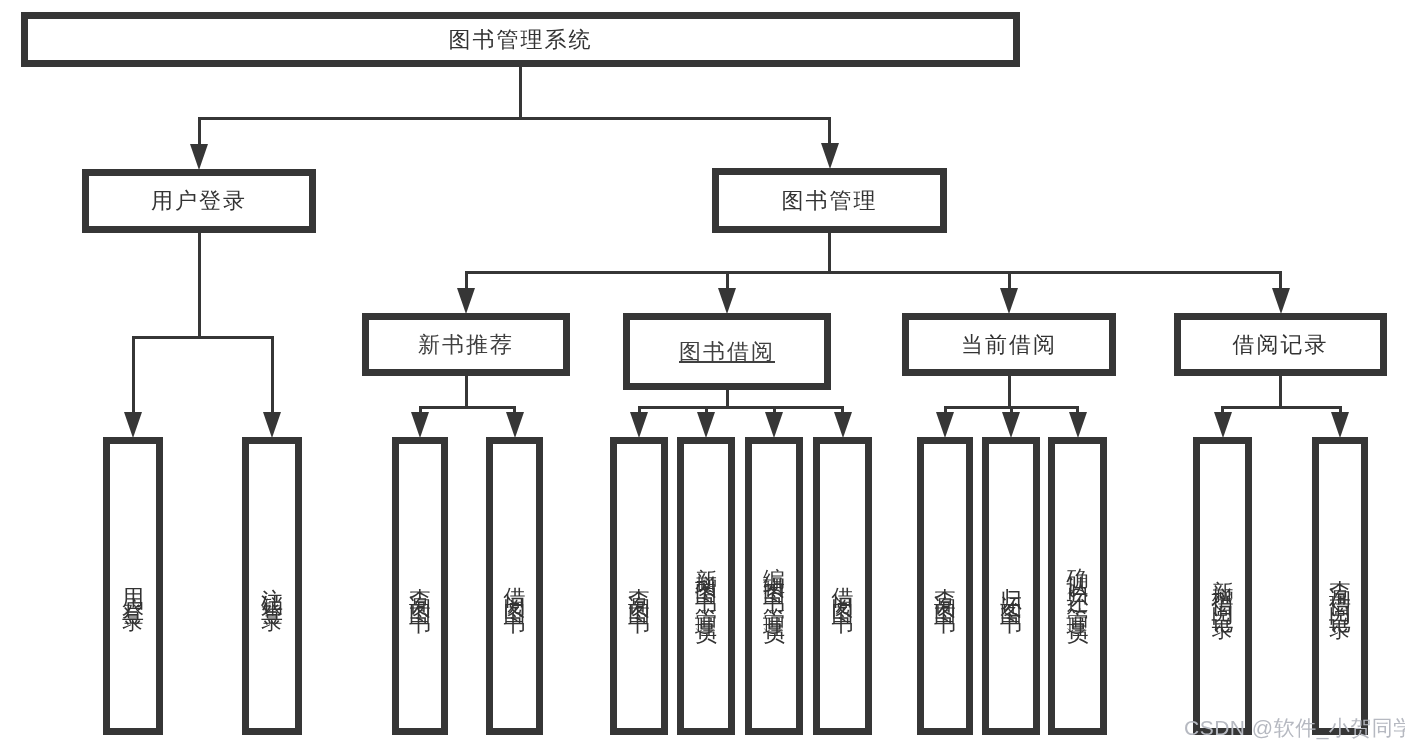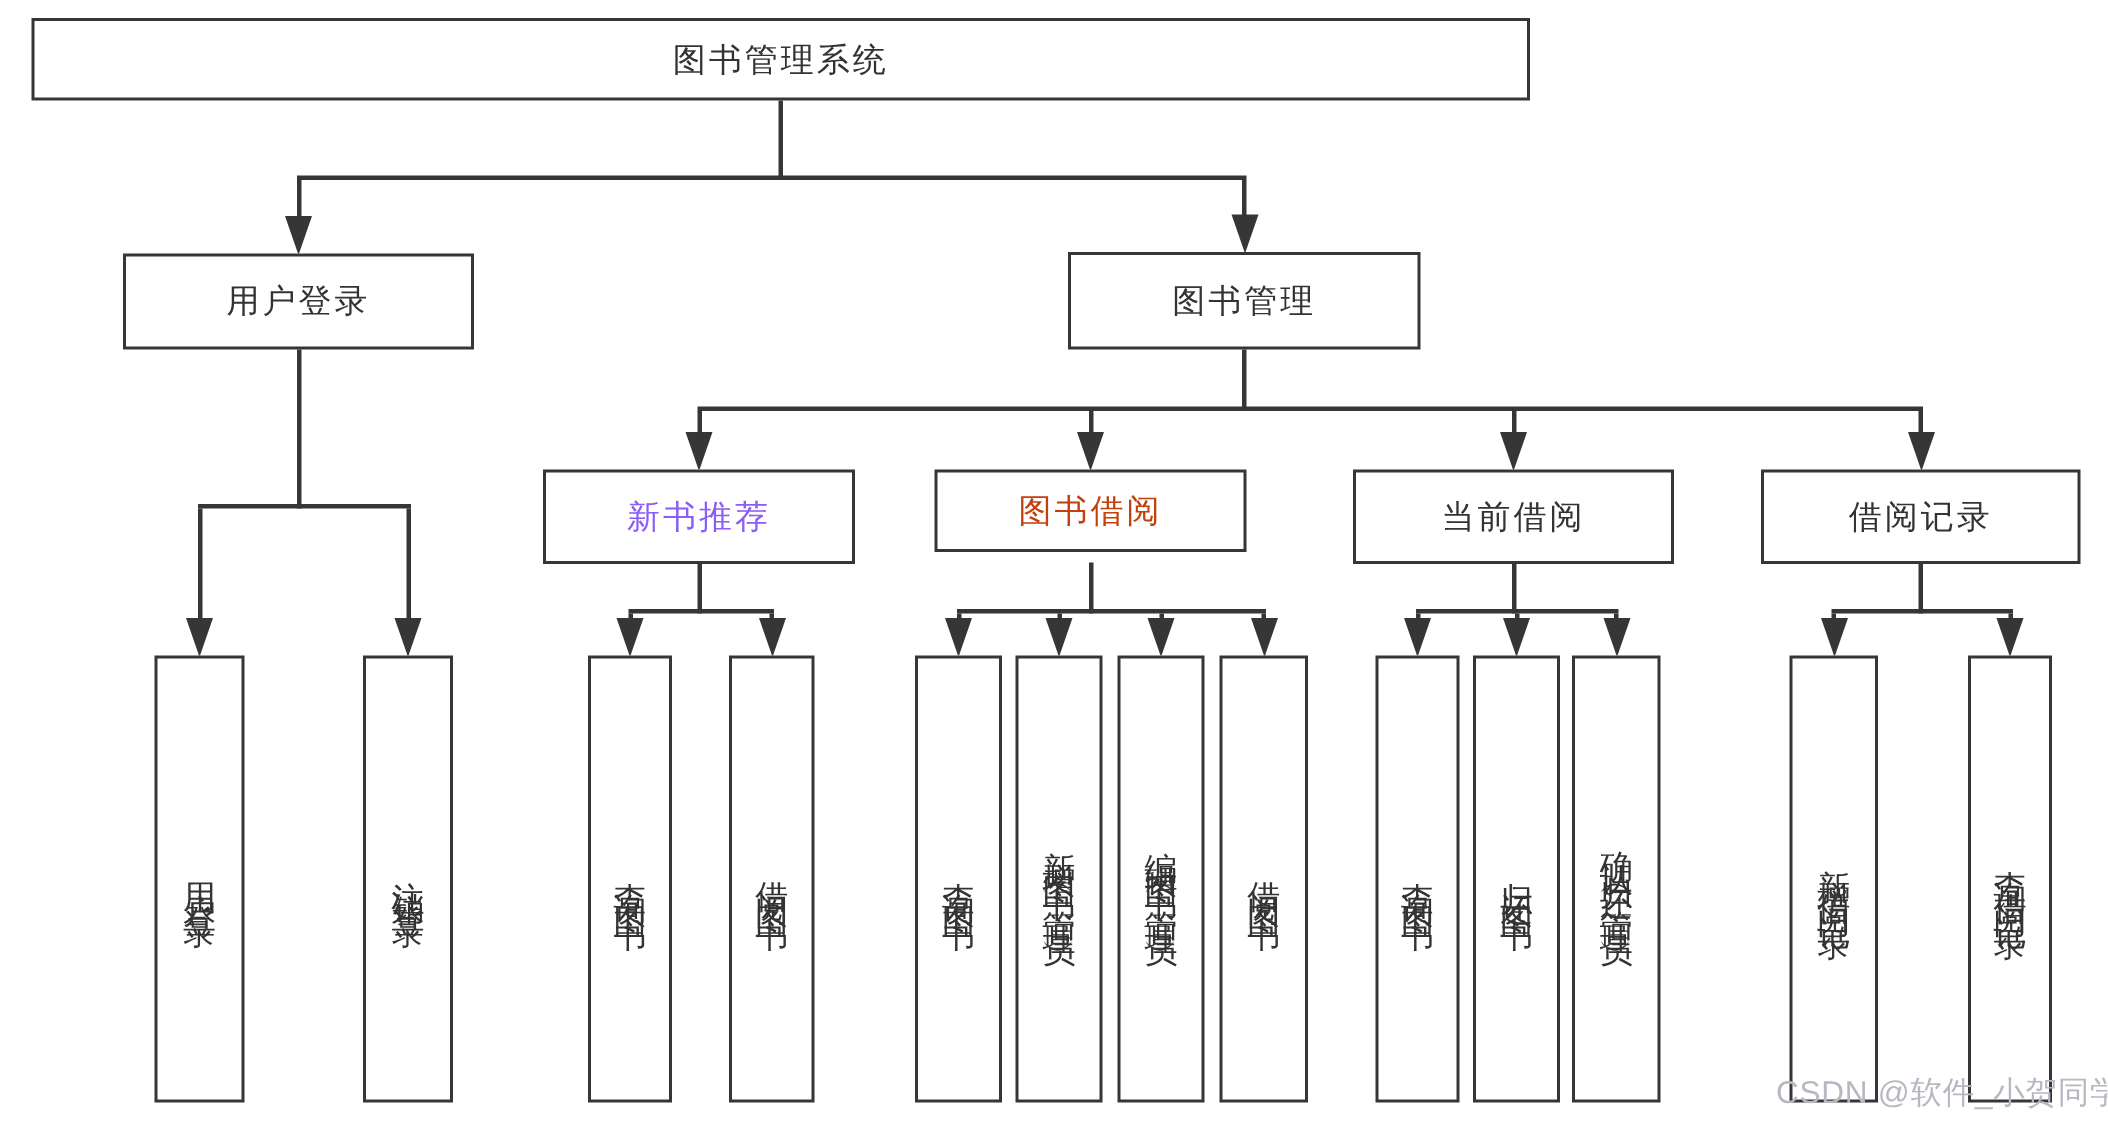--- a/index.html
+++ b/index.html
@@ -6,21 +6,21 @@
   .canvas{
     position:relative;
     width:1405px;height:747px;
     background:#ffffff;
     font-family:"Liberation Sans","DejaVu Sans",sans-serif;
     overflow:hidden;
   }
   .node{
     position:absolute;
     background:#ffffff;
-    border:2px solid #f97316;
+    border:7px solid #f97316;
     box-sizing:border-box;
     display:flex;
     align-items:center;
     justify-content:center;
     color:#333333;
   }
   .node.h .lbl{
     font-size:22px;
     letter-spacing:2px;
     white-space:nowrap;
@@ -113,24 +113,24 @@
   <div id="node-layer">
       <div class="node h" style="left: 21px; top: 12px; width: 999px; height: 55px; border-color: rgb(54, 54, 54); color: rgb(51, 51, 51); background: rgb(255, 255, 255);">
         <span class="lbl">图书管理系统</span>
       </div>
       <div class="node h" style="left: 82px; top: 169px; width: 234px; height: 64px; border-color: rgb(54, 54, 54); color: rgb(51, 51, 51); background: rgb(255, 255, 255);">
         <span class="lbl">用户登录</span>
       </div>
       <div class="node h" style="left: 712px; top: 168px; width: 235px; height: 65px; border-color: rgb(54, 54, 54); color: rgb(51, 51, 51); background: rgb(255, 255, 255); justify-content: center;">
         <span class="lbl">图书管理</span>
       </div>
-      <div class="node h" style="left: 362px; top: 313px; width: 208px; height: 63px; border-color: rgb(54, 54, 54); color: #8b5cf6; background: rgb(255, 255, 255);">
+      <div class="node h" style="left: 362px; top: 313px; width: 208px; height: 63px; border-color: rgb(54, 54, 54); color: #404040; background: rgb(255, 255, 255);">
         <span class="lbl">新书推荐</span>
       </div>
-      <div class="node h" style="left: 623px; top: 313px; width: 208px; height: 55px; border-color: rgb(54, 54, 54); color: #c2410c; background: rgb(255, 255, 255);">
+      <div class="node h" style="left: 623px; top: 313px; width: 208px; height: 77px; border-color: rgb(54, 54, 54); color: #404040; background: rgb(255, 255, 255); text-decoration: underline;">
         <span class="lbl">图书借阅</span>
       </div>
       <div class="node h" style="left: 902px; top: 313px; width: 214px; height: 63px; border-color: rgb(54, 54, 54); color: rgb(51, 51, 51); background: rgb(255, 255, 255);">
         <span class="lbl">当前借阅</span>
       </div>
       <div class="node h" style="left: 1174px; top: 313px; width: 213px; height: 63px; border-color: rgb(54, 54, 54); color: rgb(51, 51, 51); background: rgb(255, 255, 255);">
         <span class="lbl">借阅记录</span>
       </div>
       <div class="node v" style="left: 103px; top: 437px; width: 60px; height: 298px; border-color: rgb(54, 54, 54); color: rgb(51, 51, 51); background: rgb(255, 255, 255);">
         <span class="lbl">用户登录</span>

